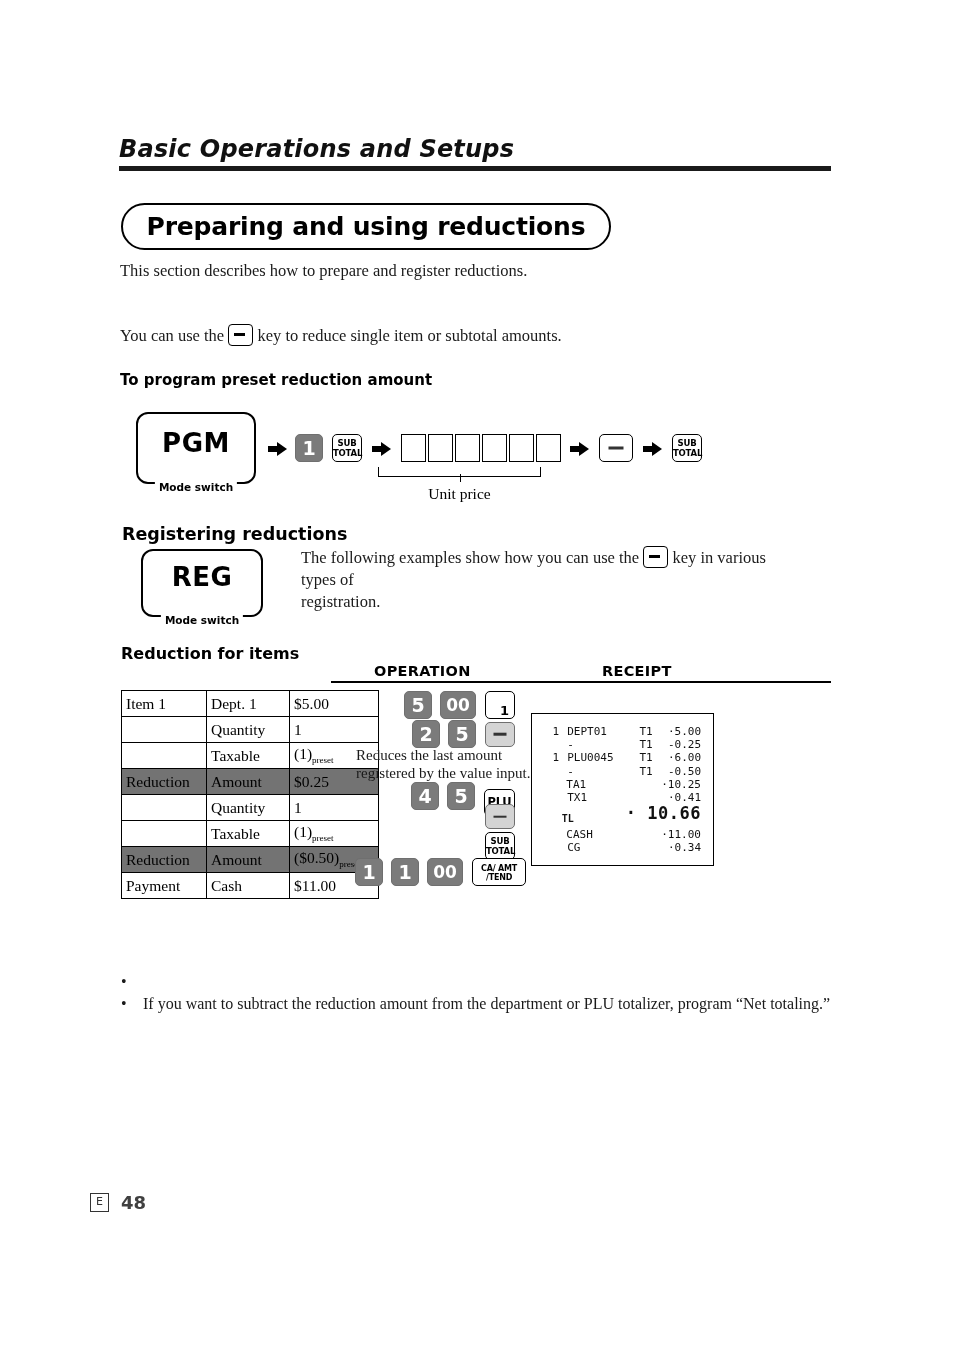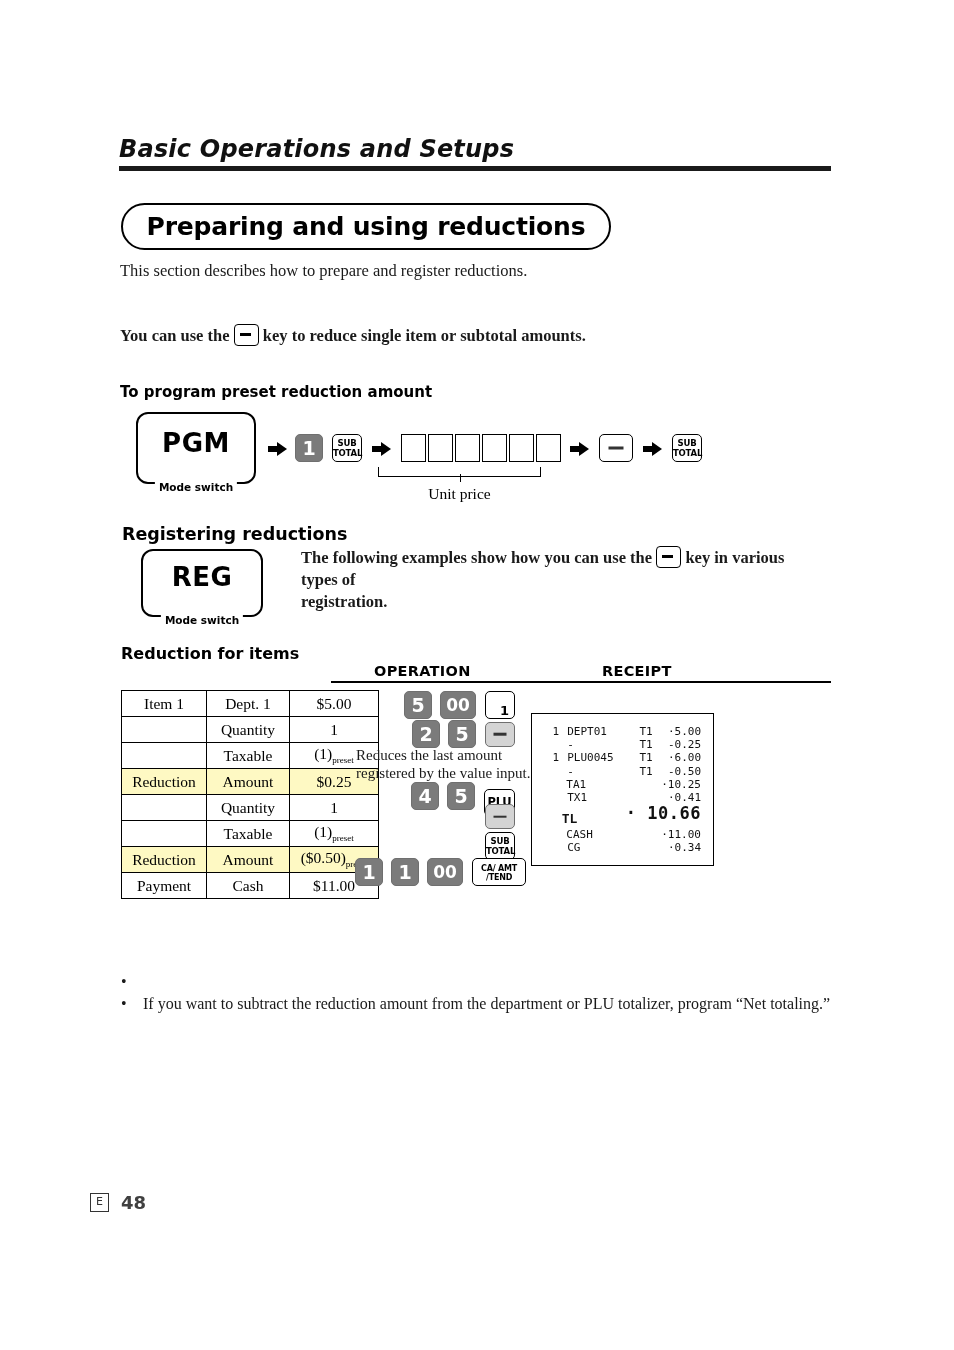--- a/index.html
+++ b/index.html
@@ -54,21 +54,21 @@
     position:absolute;
     font-family:"DejaVu Sans", sans-serif;
     font-weight:bold; font-size:17.5px; color:#000;
   }
   .h3 {
     position:absolute;
     font-family:"DejaVu Sans", sans-serif;
     font-weight:bold; font-size:15px; color:#000;
   }
 
-  .para { position:absolute; font-size:16.5px; color:#1a1a1a; line-height:1.33;font-weight:bold; }
+  .para { position:absolute; font-size:16.5px; color:#1a1a1a; line-height:1.33; }
 
   
   .keyminus-inline {
     display:inline-block; vertical-align:-5px;
     width:23px; height:20px;
     border:1.5px solid #000; border-radius:4px;
     background:#fff;
     position:relative;
   }
   .keyminus-inline::after{
@@ -202,24 +202,24 @@
   }
 
   
   .exttable {
     position:absolute; border-collapse:collapse;
     font-size:15.5px;
   }
   .exttable td {
     border:1.2px solid #000;
     padding:2px 4px; height:21px;
-    text-align:center; vertical-align:middle;
+    vertical-align:middle;
     white-space:nowrap;
   }
-  .exttable td.shade { background:#fef9c3;margin-left:39px; }
+  .exttable td.shade { background:#737373;margin-left:39px; }
   .c1 { width:76px; }
   .c2 { width:74px; }
   .c3 { width:80px; }
   .sub { font-size:9px; vertical-align:sub; }
 
   
   .colhead {
     position:absolute;
     font-family:"DejaVu Sans", sans-serif;
     font-weight:bold; font-size:14.5px; letter-spacing:.3px;
@@ -250,21 +250,21 @@
   }
   .rline { display:flex; white-space:pre; }
   .r-qty { width:16px; text-align:right; }
   .r-desc { width:76px; padding-left:8px; }
   .r-tax { width:30px; }
   .r-amt { flex:1; text-align:right; }
   .rline.big {
     font-size:17px; line-height:19px; font-weight:bold;
     letter-spacing:.5px;
   }
-  .rline.big .r-desc { font-size:13px; font-weight:bold; letter-spacing:0;
+  .rline.big .r-desc { font-size:10px; font-weight:bold; letter-spacing:0;
                        padding-top:5px; }
   .rline.big .r-qty { font-size:11px; }
   .rline.big .r-tax { font-size:11px; }
 
   
   .bullets { position:absolute; left:121px; top:972px; width:710px; }
   .bullet { display:flex; font-size:16px; line-height:1.28; margin-bottom:2px; color:#1a1a1a; }
   .bullet-dot { width:22px; flex:none; text-align:left; }
 
   
@@ -296,21 +296,21 @@
 
   <div class="intro">This section describes how to prepare and register reductions.</div>
 
 
   <div class="para" style="left:120px; top:324px; width:700px;">
     <span>You can use the</span>
     <span class="keyminus-inline"></span>
     <span>key to reduce single item or subtotal amounts.</span>
   </div>
 
-  <div class="h3" style="left:120px; top:371px;margin-top:12px;">To program preset reduction amount</div>
+  <div class="h3" style="left:120px; top:371px;">To program preset reduction amount</div>
 
   <div class="modeswitch" style="left:136px; top:412px;">
     <div class="ms-box"></div>
     <div class="ms-name">PGM</div>
     <div class="ms-label">Mode switch</div>
   </div>
 
   <div style="position:absolute; left:268px; top:434px; white-space:nowrap;">
     <span class="arrow"></span>
     <span class="key key-num k-lg" style="margin-left:4px;">1</span>

